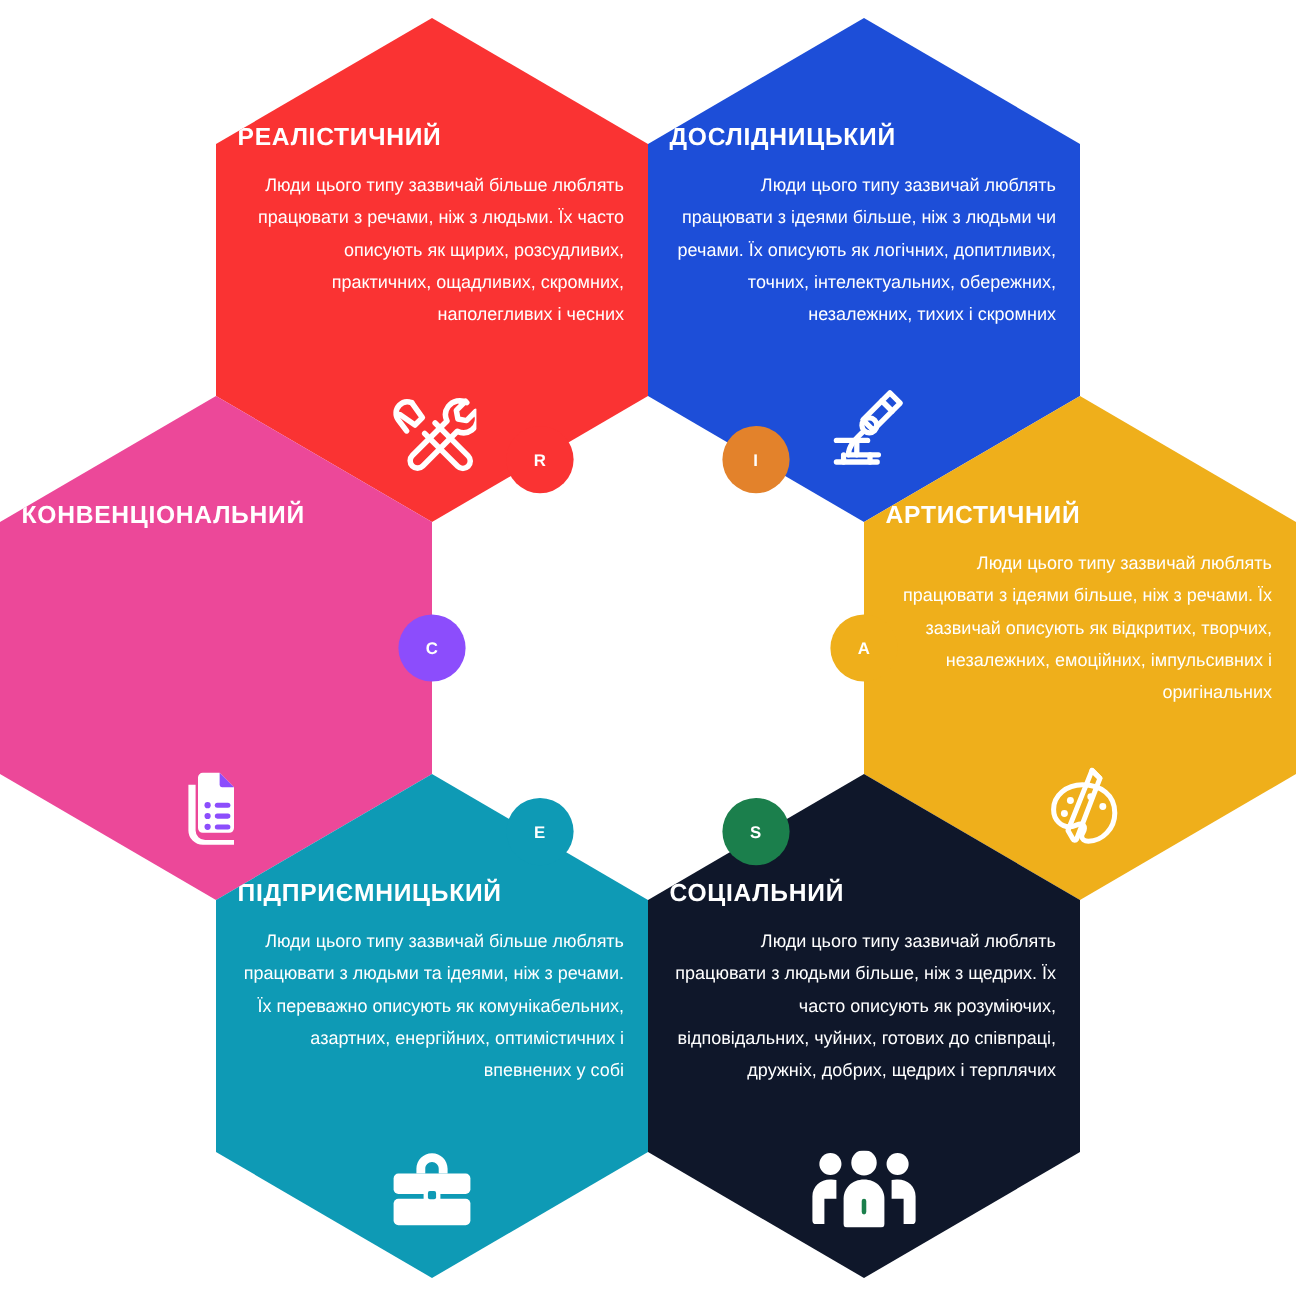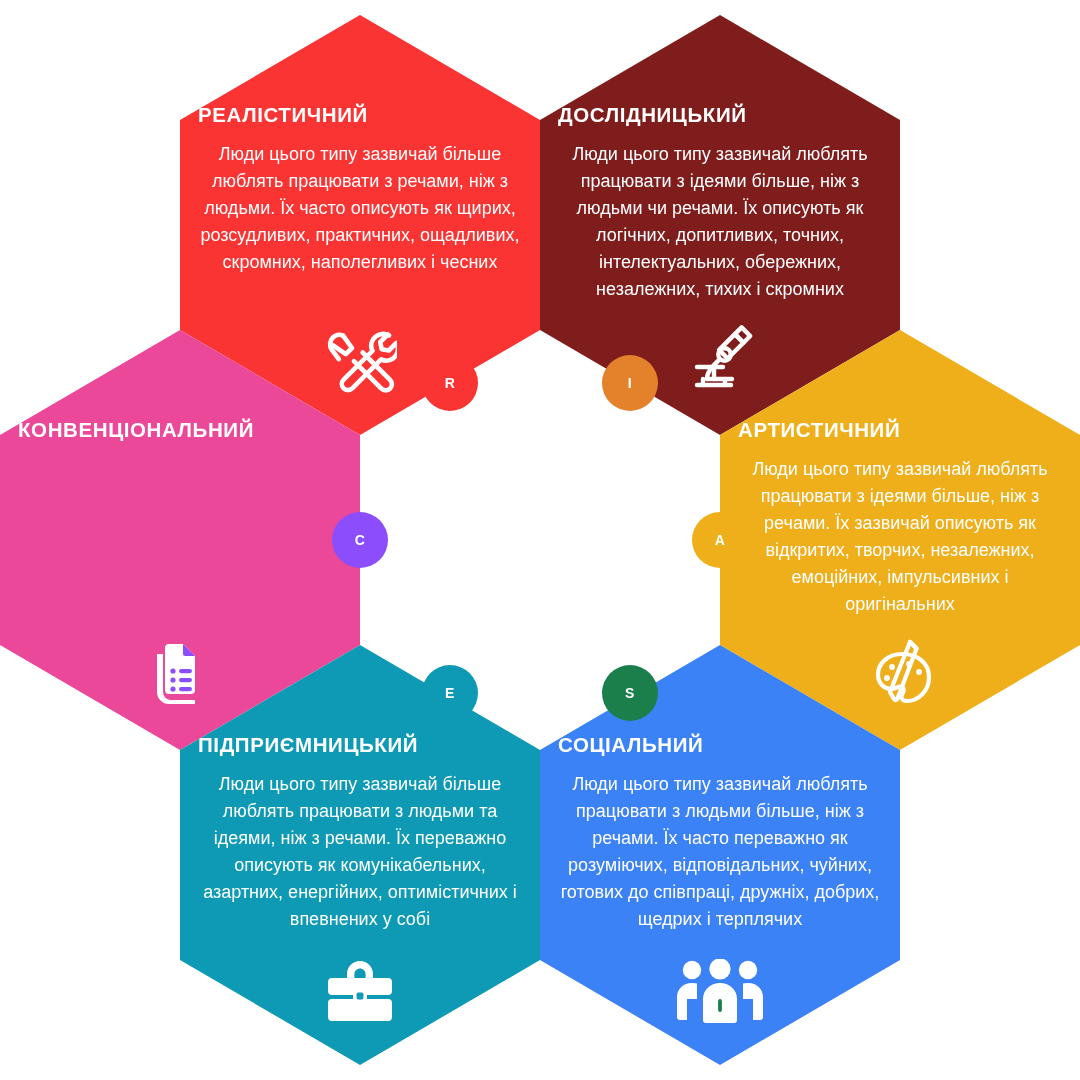--- a/index.html
+++ b/index.html
@@ -47,23 +47,23 @@
     letter-spacing: 0.6px;
     top: 88px;
     padding: 0 18px;
     box-sizing: border-box;
   }
   .hex-body {
     position: absolute;
     left: 0;
     right: 0;
     top: 126px;
-    text-align: center;
+    text-align: right;
     color: #ffffff;
-    font-size: 18px;
+    font-size: 15px;
     line-height: 27px;
     padding: 0 20px;
     box-sizing: border-box;
     font-weight: 400;
   }
   
   .hex-c .hex-title, .hex-a .hex-title { top: 88px; }
 
   .hex-icon {
     position: absolute;
@@ -112,21 +112,21 @@
 
         <path d="M66 8.5c-5.2-3-11.8-1.6-15.4 3.2-2.7 3.6-3 8.3-1.1 12.1L20.6 52.6c-2.4 2.4-2.4 6.3 0 8.7 2.4 2.4 6.3 2.4 8.7 0L58.1 32.4c3.8 1.9 8.5 1.6 12.1-1.1 4.8-3.6 6.2-10.2 3.2-15.4l-7.6 7.6-7.2-1.3-1.3-7.2 7.6-7.6z"></path>
 
         <path d="M20.1 8.6c-3.6-1.5-7.6-.7-10.3 2.1-3.3 3.3-3.6 8.5-.9 12.2l6.9 9.2"></path>
         <path d="M20.1 8.6l8.9 12.4-6.2 6.2-12.6-8.7"></path>
         <path d="M30.9 34.2L58.4 61.6c2.4 2.4 6.3 2.4 8.7 0 2.4-2.4 2.4-6.3 0-8.7L39.6 25.5"></path>
       </svg>
     </div>
   </div>
 
-  <div class="hex hex-i" style="background:#7f1d1d">
+  <div class="hex hex-i" style="background:#1d4ed8">
     <div class="hex-title">ДОСЛІДНИЦЬКИЙ</div>
     <div class="hex-body">Люди цього типу зазвичай люблять працювати з ідеями більше, ніж з людьми чи речами. Їх описують як логічних, допитливих, точних, інтелектуальних, обережних, незалежних, тихих і скромних</div>
     <div class="hex-icon">
       <svg width="74" height="70" viewBox="0 0 74 70" fill="none" stroke="#ffffff" stroke-width="4.4" stroke-linecap="round" stroke-linejoin="round">
 
         <path d="M58.6 4.4l8.6 8.6-6.7 6.7-8.6-8.6z"></path>
 
         <path d="M51.9 11.1L36.1 26.9l8.6 8.6 15.8-15.8z"></path>
 
         <circle cx="41.5" cy="31.5" r="6.2"></circle>
@@ -200,23 +200,23 @@
         <circle cx="25" cy="42" r="2.9" fill="#ffffff" stroke="none"></circle>
         <circle cx="47" cy="28" r="2.9" fill="#ffffff" stroke="none"></circle>
         <circle cx="57" cy="36" r="2.9" fill="#ffffff" stroke="none"></circle>
 
         <path d="M22 8l6.6 6.6-19.5 50.8a1.7 1.7 0 0 1-3-0.2L2 58z" transform="translate(26 -2)"></path>
         <path d="M48 6l6.6 6.6"></path>
       </svg>
     </div>
   </div>
 
-  <div class="hex hex-s" style="background:#3b82f6">
+  <div class="hex hex-s" style="background:#0f172a">
     <div class="hex-title">СОЦІАЛЬНИЙ</div>
-    <div class="hex-body">Люди цього типу зазвичай люблять працювати з людьми більше, ніж з речами. Їх часто переважно як розуміючих, відповідальних, чуйних, готових до співпраці, дружніх, добрих, щедрих і терплячих</div>
+    <div class="hex-body">Люди цього типу зазвичай люблять працювати з людьми більше, ніж з щедрих. Їх часто описують як розуміючих, відповідальних, чуйних, готових до співпраці, дружніх, добрих, щедрих і терплячих</div>
     <div class="hex-icon">
       <svg width="92" height="64" viewBox="0 0 92 64" fill="#ffffff">
 
         <circle cx="18" cy="11" r="9.2"></circle>
         <path d="M18 24C9.4 24 3 30 3 38v20a3 3 0 0 0 3 3h7V40h10V24.4A22 22 0 0 0 18 24z"></path>
 
         <circle cx="74" cy="11" r="9.2"></circle>
         <path d="M74 24c8.6 0 15 6 15 14v20a3 3 0 0 1-3 3h-7V40H69V24.4A22 22 0 0 1 74 24z"></path>
 
         <circle cx="46" cy="10" r="10.6"></circle>

